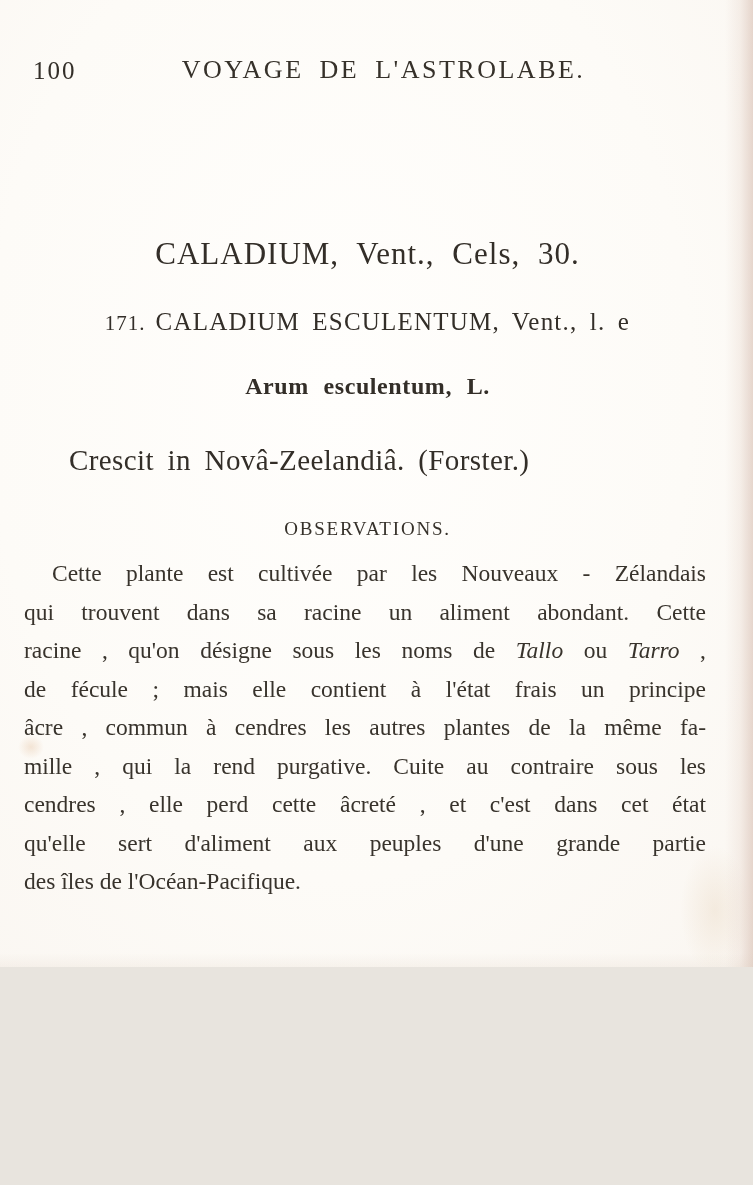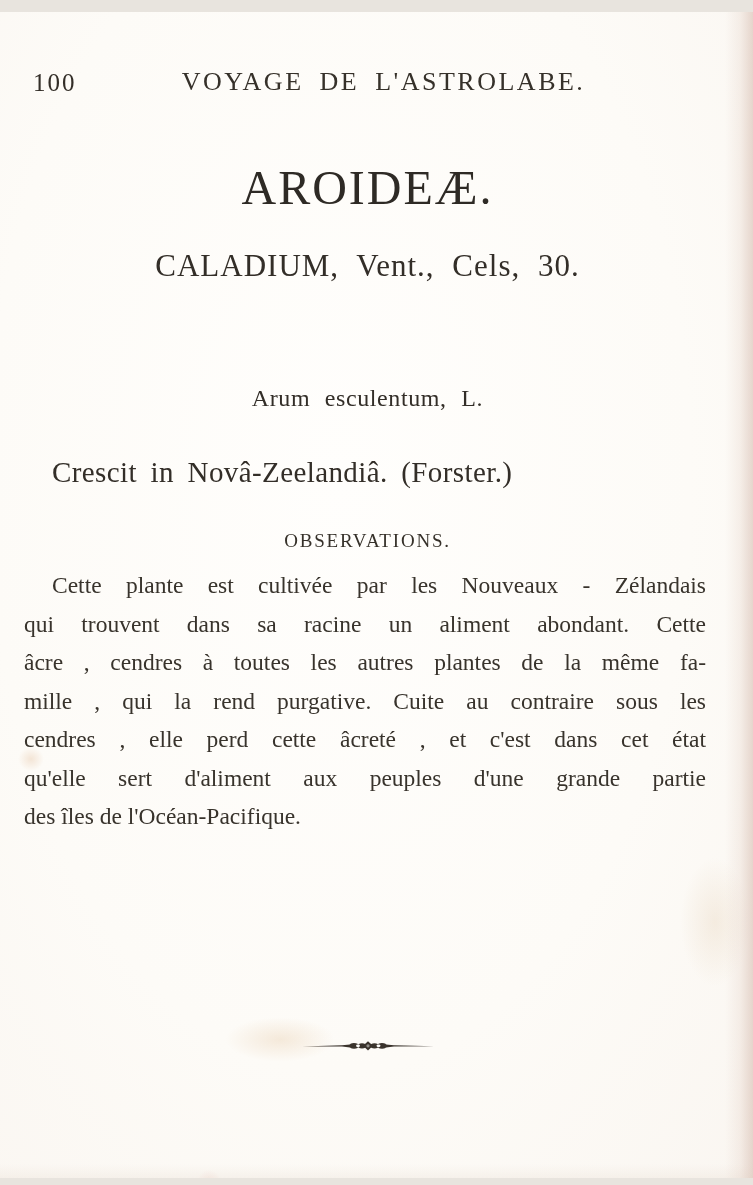--- a/index.html
+++ b/index.html
@@ -3,22 +3,22 @@
 <meta charset="utf-8">
 <style>
   html, body {
     margin: 0;
     padding: 0;
     background: #e8e4de;
   }
   .page {
     position: relative;
     width: 753px;
-    height: 1166px;
-    margin: 12px auto;
+    height: 967px;
+    margin: 0 auto;
     background: #fdfcf9;
     background-image: radial-gradient(ellipse at 45% 40%, #fffefc 0%, #fdfbf7 60%, #faf6f1 100%);
     overflow: hidden;
     font-family: "Liberation Serif", "DejaVu Serif", serif;
     color: #332e28;
   }
   .edge-right {
     position: absolute;
     top: 0; right: 0; bottom: 0;
     width: 28px;
@@ -88,23 +88,24 @@
   .species-number {
     font-size: 21px;
     letter-spacing: 1px;
     padding-right: 10px;
   }
   .synonym-heading {
     top: 373px;
     font-size: 24px;
     word-spacing: 8px;
     letter-spacing: 0.6px;
+    font-weight: bold;
   }
   .habitat-line {
-    left: 52px; top: 444px;
+    left: 69px; top: 444px;
     font-size: 29px;
     word-spacing: 6px;
     letter-spacing: 0.4px;
   }
   .observations-heading {
     top: 518px;
     font-size: 19px;
     letter-spacing: 1.8px;
     color: #36312a;
   }
@@ -132,35 +133,37 @@
   .divider-wrap svg { display: inline-block; }
 </style>
 </head>
 <body>
 
 <div class="page">
 
   <div class="abs page-number">100</div>
   <div class="abs centered running-title">VOYAGE DE L'ASTROLABE.</div>
 
-  <div class="abs centered family-title">AROIDEÆ.</div>
 
   <div class="abs centered genus-heading">CALADIUM, Vent., Cels, 30.</div>
 
+  <div class="abs centered species-heading"><span class="species-number">171.</span><span>CALADIUM ESCULENTUM, Vent., l. e</span></div>
 
   <div class="abs centered synonym-heading">Arum esculentum, L.</div>
 
   <div class="abs habitat-line">Crescit in Novâ-Zeelandiâ. (Forster.)</div>
 
   <div class="abs centered observations-heading">OBSERVATIONS.</div>
 
   <div class="abs observations-paragraph">
     <div class="pline first">Cette plante est cultivée par les Nouveaux - Zélandais</div>
     <div class="pline">qui trouvent dans sa racine un aliment abondant. Cette</div>
-    <div class="pline">âcre , cendres à toutes les autres plantes de la même fa-</div>
+    <div class="pline"><span>racine , qu'on désigne sous les noms de </span><span class="italic-term">Tallo</span><span> ou </span><span class="italic-term">Tarro</span><span> ,</span></div>
+    <div class="pline">de fécule ; mais elle contient à l'état frais un principe</div>
+    <div class="pline">âcre , commun à cendres les autres plantes de la même fa-</div>
     <div class="pline">mille , qui la rend purgative. Cuite au contraire sous les</div>
     <div class="pline">cendres , elle perd cette âcreté , et c'est dans cet état</div>
     <div class="pline">qu'elle sert d'aliment aux peuples d'une grande partie</div>
     <div class="pline last">des îles de l'Océan-Pacifique.</div>
   </div>
 
   <div class="abs divider-wrap">
     <svg width="132" height="16" viewBox="0 0 132 16">
       <g fill="#3a332c" stroke="none">
         <polygon points="0,8.6 40,7.2 48,6.4 48,9.4 40,8.6"></polygon>

